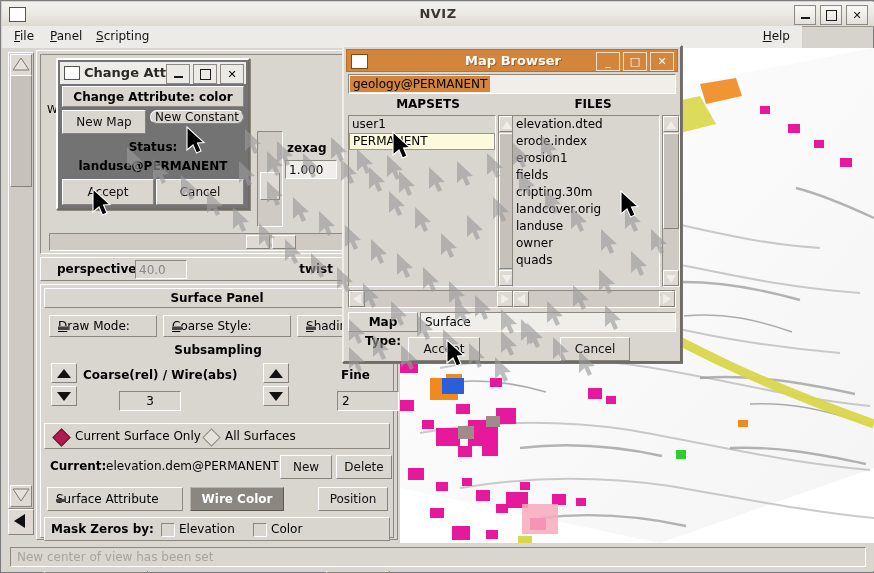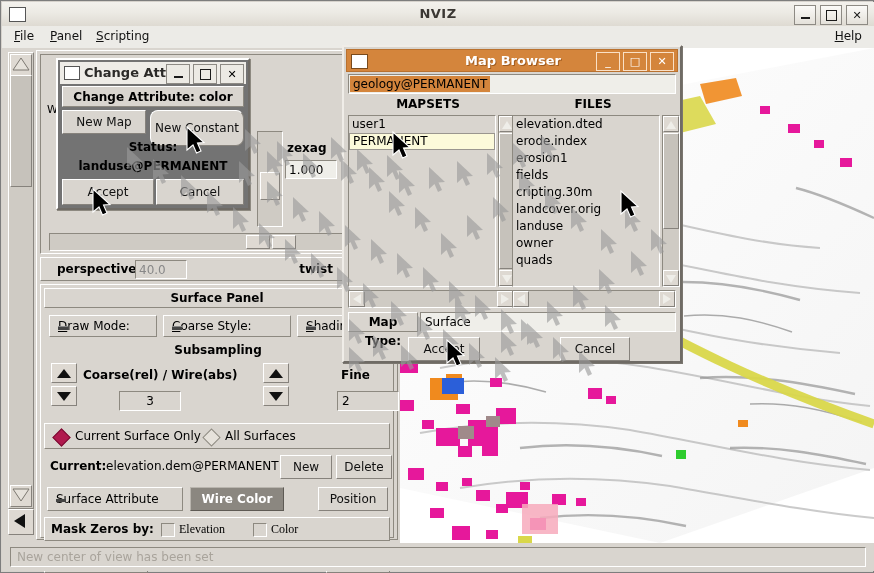--- a/index.html
+++ b/index.html
@@ -14,21 +14,21 @@
   .tb-icon{position:absolute;left:7px;top:5px;width:15px;height:13px;background:#fff;border:1px solid #555;}
   .tb-title{position:absolute;left:0;top:4px;width:872px;text-align:center;font-weight:bold;font-size:13px;color:#3a3733;letter-spacing:.5px;}
   .tb-btns{position:absolute;right:6px;top:3px;display:flex;gap:4px;}
   .tb-btn{width:20px;height:18px;border:1px solid #8d8a84;background:linear-gradient(180deg,#fbfaf8,#e4e1da);
     display:flex;align-items:center;justify-content:center;font-size:11px;color:#1a1a1a;line-height:1;}
   .tb-btn i{font-style:normal;display:block;}
   .gl-min{width:9px;height:2px;background:#1a1a1a;margin-top:6px;}
   .gl-max{width:9px;height:9px;border:1.5px solid #1a1a1a;}
 
   
-  .menubar{position:absolute;left:1px;top:25px;width:872px;height:22px;background:#ecebe7;border-bottom:1px solid #b5b1aa;}
+  .menubar{position:absolute;left:1px;top:25px;width:800px;height:22px;background:#ecebe7;border-bottom:1px solid #b5b1aa;}
   .menu-item{position:absolute;top:3px;height:16px;padding:0 6px;font-size:12px;color:#111;}
   .menu-item u{text-decoration:underline;}
   .m-file{left:6px;}
   .m-panel{left:42px;}
   .m-script{left:88px;}
   .m-help{right:6px;}
 
   
   .canvas{position:absolute;left:399px;top:47px;width:474px;height:495px;background:#ffffff;overflow:hidden;}
   .terrain{position:absolute;inset:0;}
@@ -111,42 +111,42 @@
   .attrow{position:absolute;left:3px;top:200px;width:346px;height:28px;}
   .om-attr{left:3px;top:2px;width:136px;position:absolute;height:24px;background:#d9d5cf;border:1px solid #fff;border-right-color:#8d8980;border-bottom-color:#8d8980;box-sizing:border-box;}
   .om-attr span{position:absolute;left:8px;top:4px;font-size:12px;}
   .om-attr .dash{position:absolute;right:8px;top:11px;width:10px;height:3px;background:#444;}
   .b-wire{position:absolute;left:146px;top:2px;width:94px;height:24px;background:#8b8780;border:1px solid #b9b5ae;border-right-color:#5e5a54;border-bottom-color:#5e5a54;color:#ffffff;font-weight:bold;}
   .b-pos{position:absolute;right:2px;top:2px;width:70px;height:24px;}
 
   .maskrow{position:absolute;left:3px;top:232px;width:346px;height:24px;background:#d9d5cf;border:1px solid #fff;border-right-color:#8d8980;border-bottom-color:#8d8980;box-sizing:border-box;}
   .mask-lbl{position:absolute;left:6px;top:4px;font-weight:bold;font-size:12px;}
   .chk{position:absolute;top:5px;width:12px;height:12px;background:#d9d5cf;border:1px solid #8d8980;border-right-color:#fff;border-bottom-color:#fff;}
-  .chklbl{position:absolute;top:4px;font-size:12px;font-family:Liberation Serif, serif;}
+  .chklbl{position:absolute;top:4px;font-size:12px;}
 
   .bottomrow{position:absolute;left:3px;top:262px;width:346px;height:28px;}
   .b-draw{position:absolute;left:0;top:0;width:104px;height:26px;}
   .b-close{position:absolute;right:0;top:0;width:64px;height:26px;}
 
   
   .statusbar{position:absolute;left:1px;bottom:1px;width:872px;height:28px;background:#d9d5cf;}
   .status-field{position:absolute;left:8px;top:4px;width:856px;height:20px;background:#d9d5cf;border:1px solid #8d8980;border-right-color:#fff;border-bottom-color:#fff;box-sizing:border-box;}
   .status-text{position:absolute;left:6px;top:2px;font-size:12px;color:#a9a49c;}
 
   
   .dlg-attr{position:absolute;left:55px;top:57px;width:194px;height:152px;background:#737373;border:2px solid #fff;border-right-color:#6f6b65;border-bottom-color:#6f6b65;box-sizing:border-box;box-shadow:1px 1px 0 #8d8980;}
   .dlg-attr .dtb{position:absolute;left:2px;top:2px;width:186px;height:22px;background:#eeece7;}
   .dlg-attr .dtb-icon{position:absolute;left:4px;top:4px;width:14px;height:12px;background:#fff;border:1px solid #555;}
   .dlg-attr .dtb-title{position:absolute;left:24px;top:3px;font-weight:bold;font-size:13px;color:#2b2a28;}
   .dicons{position:absolute;right:2px;top:2px;display:flex;gap:3px;}
   .dbtn{width:22px;height:18px;border:1px solid #8d8a84;background:#eceae4;display:flex;align-items:center;justify-content:center;font-size:11px;}
   .attr-head{position:absolute;left:4px;top:26px;width:182px;height:21px;background:#d9d5cf;border:1px solid #fff;border-right-color:#8d8980;border-bottom-color:#8d8980;
     text-align:center;font-weight:bold;font-size:12px;line-height:20px;box-sizing:border-box;}
   .attr-nm{position:absolute;left:4px;top:50px;width:84px;height:24px;}
-  .attr-nc{position:absolute;left:92px;top:50px;width:94px;height:36px;border-radius:8px;}
+  .attr-nc{position:absolute;left:92px;top:50px;width:94px;height:14px;border-radius:8px;}
   .attr-status{position:absolute;left:0;top:80px;width:190px;text-align:center;font-weight:bold;font-size:12px;}
   .attr-statval{position:absolute;left:0;top:99px;width:190px;text-align:center;font-weight:bold;font-size:12px;}
   .attr-acc{position:absolute;left:4px;top:119px;width:92px;height:26px;}
   .attr-can{position:absolute;left:98px;top:119px;width:88px;height:26px;}
 
   
   .dlg-mb{position:absolute;left:341px;top:44px;width:340px;height:318px;background:#d9d5cf;border:2px solid #f0ede8;border-right-color:#6f6b65;border-bottom-color:#6f6b65;box-sizing:border-box;box-shadow:1px 1px 0 #7a766f;}
   .mb-tb{position:absolute;left:2px;top:2px;width:332px;height:23px;background:#d4853c;border:1px solid #b9712f;box-sizing:border-box;}
   .mb-tb-icon{position:absolute;left:4px;top:4px;width:15px;height:13px;background:#fff;border:1px solid #7a4a1b;}
   .mb-tb-title{position:absolute;left:0;top:3px;width:332px;text-align:center;font-weight:bold;font-size:13px;color:#fff;text-shadow:1px 1px 0 #a05c20;}

